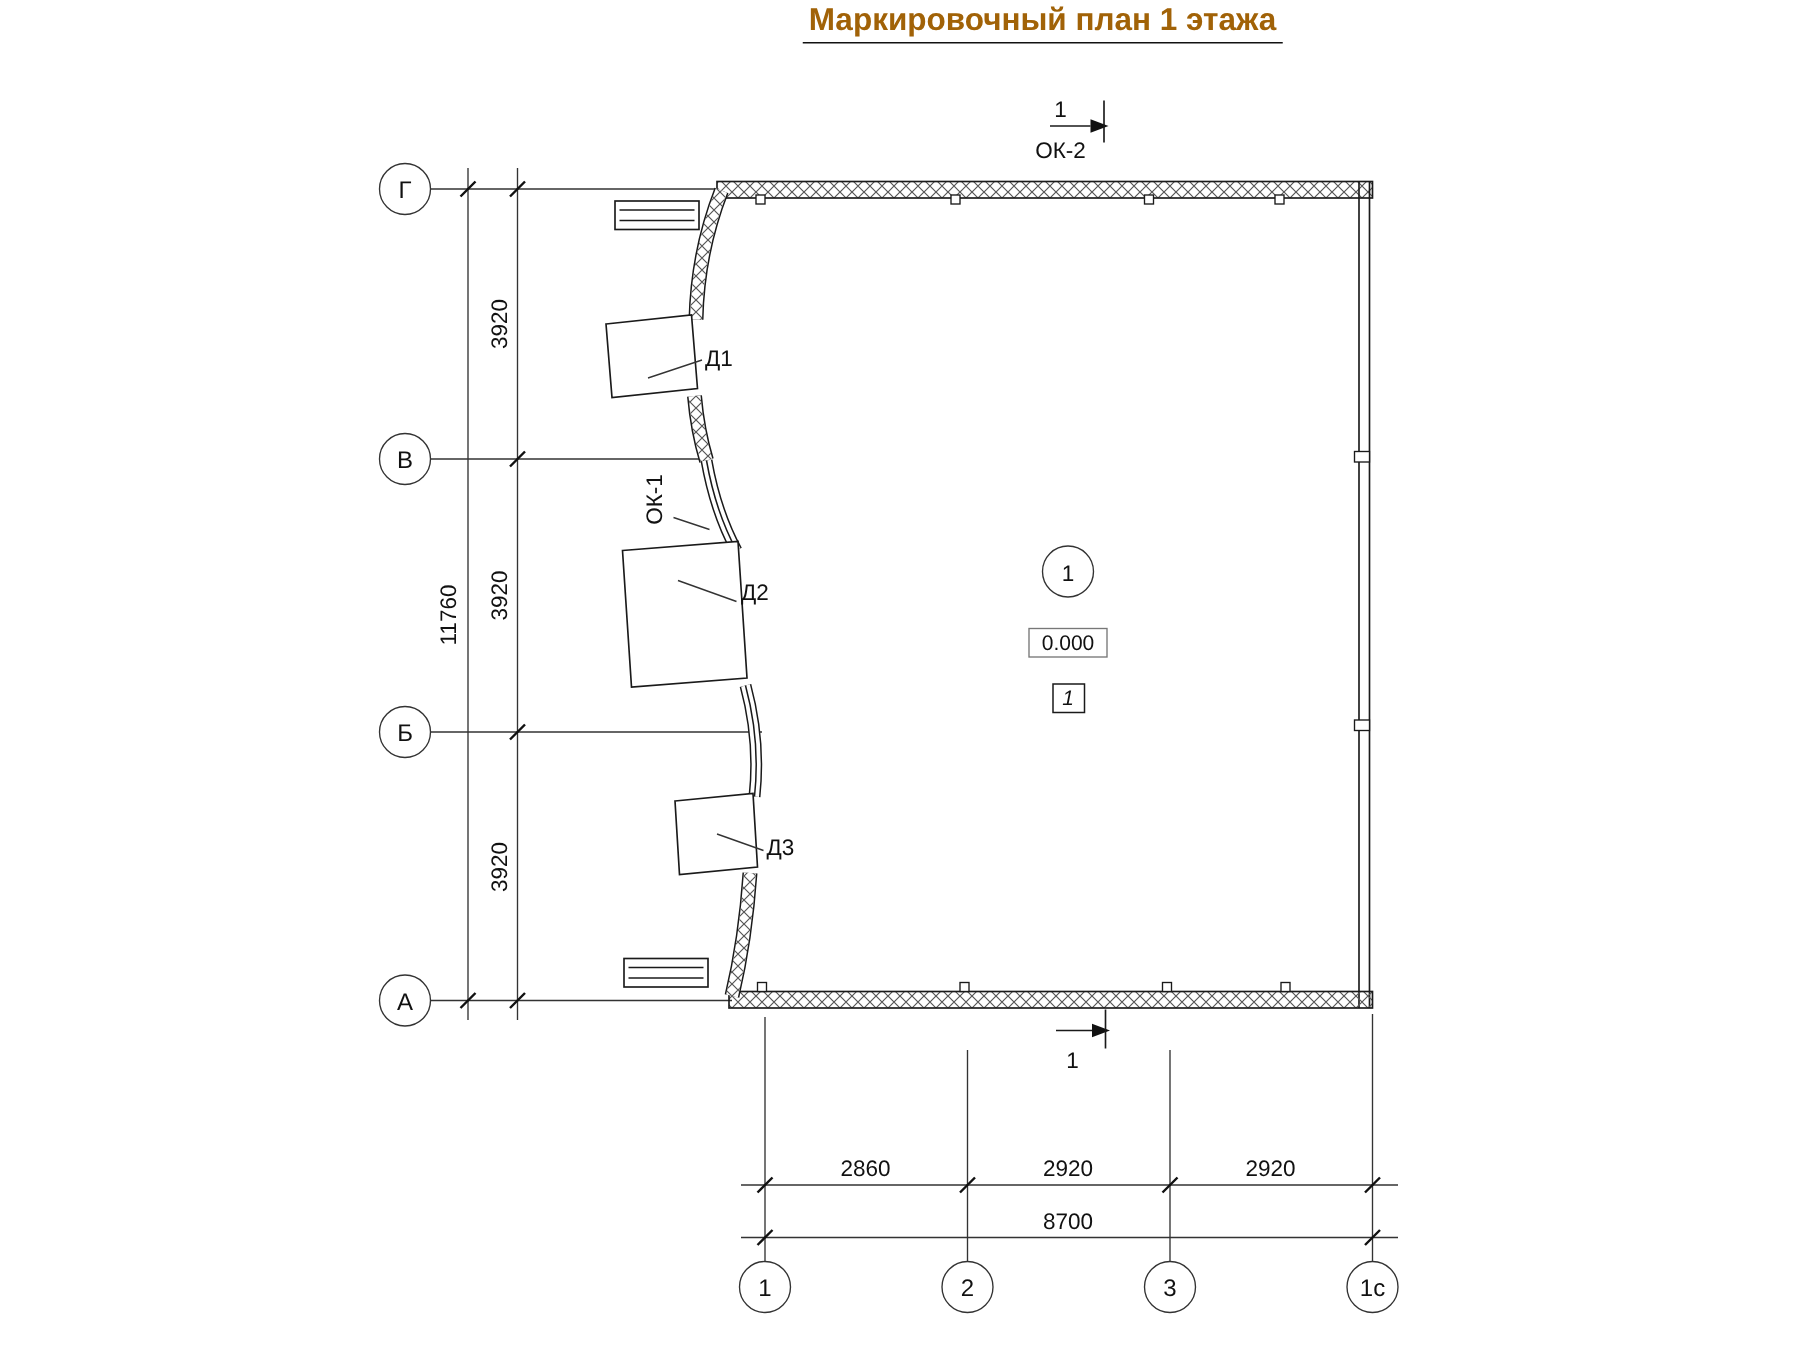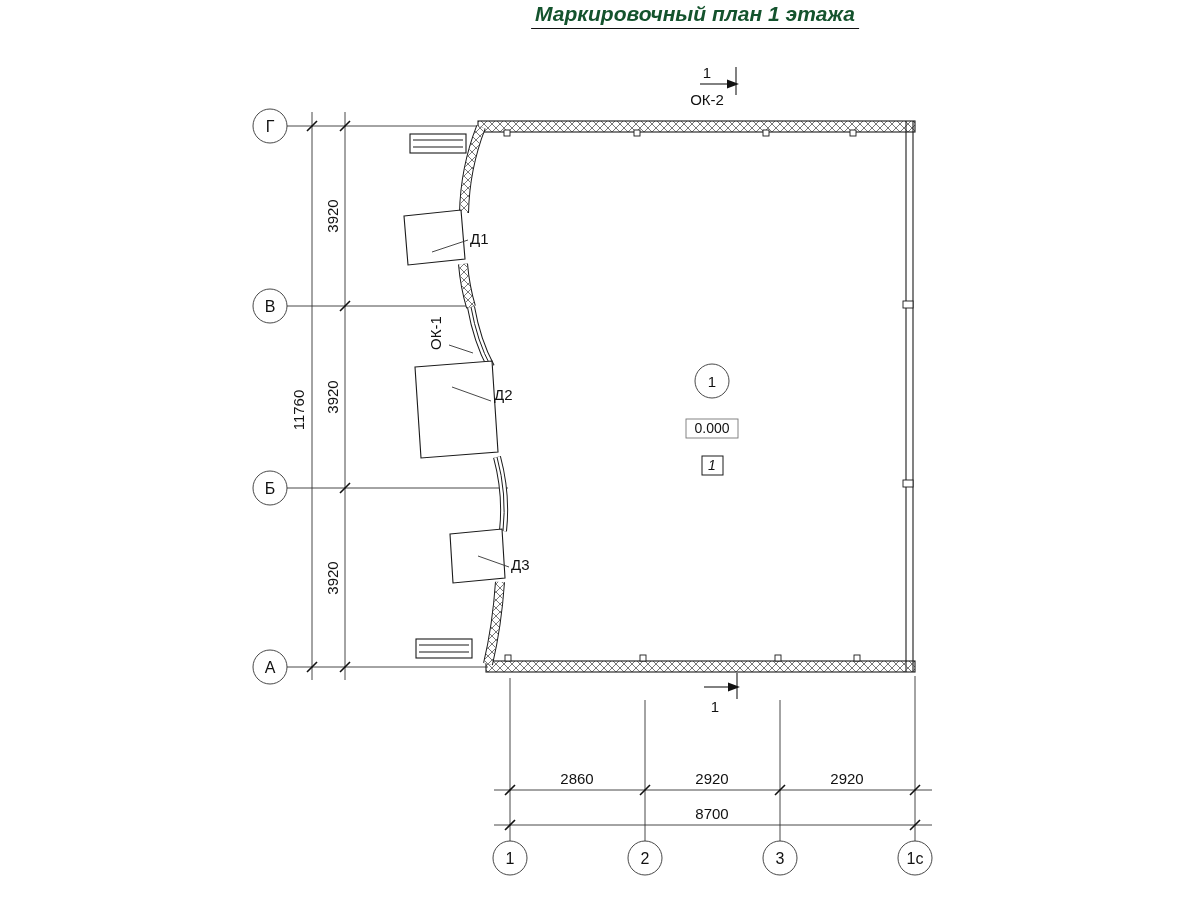--- a/index.html
+++ b/index.html
@@ -1,19 +1,19 @@
 <!DOCTYPE html>
 <html><head>
 <meta charset="utf-8">
 <style>
   html,body{margin:0;padding:0;background:#ffffff;}
   .canvas{position:relative;width:1200px;height:900px;background:#fff;overflow:hidden;
           font-family:"Liberation Sans", sans-serif;}
   .plan-title{position:absolute;top:2px;left:695px;transform:translateX(-50%);
-              font-size:21px;font-style:italic;font-weight:bold;color:#14532d;
+              font-size:21px;font-weight:bold;color:#a16207;
               border-bottom:1.6px solid #111;padding:0 4px 2px 4px;white-space:nowrap;}
   svg{position:absolute;top:0;left:0;}
   text{fill:#111;font-family:"Liberation Sans", sans-serif;}
   .dim-text{font-size:15px;}
   .axis-text{font-size:16px;}
   .mark-text{font-size:15px;}
   .small-text{font-size:14px;}
   .thin{stroke:#333;stroke-width:0.9;fill:none;}
   .wallline{stroke:#1a1a1a;stroke-width:1.1;fill:none;}
   .tick{stroke:#111;stroke-width:1.6;}

